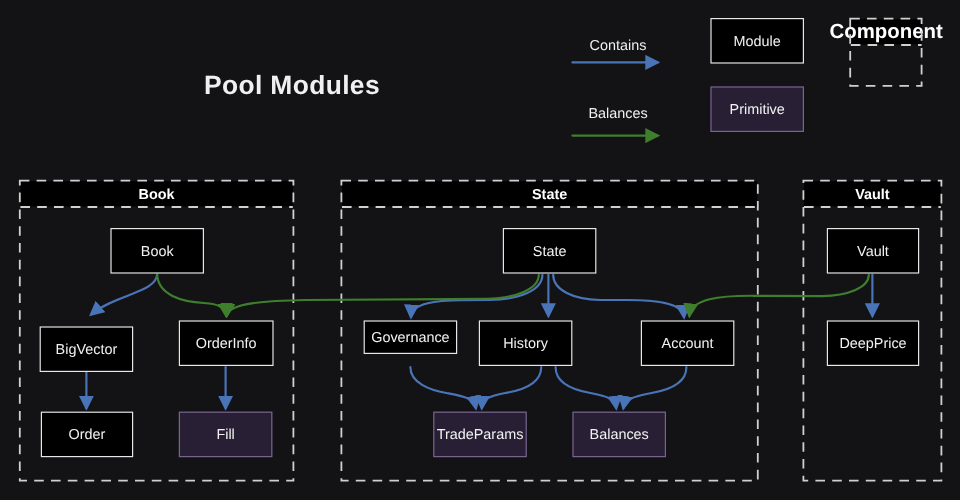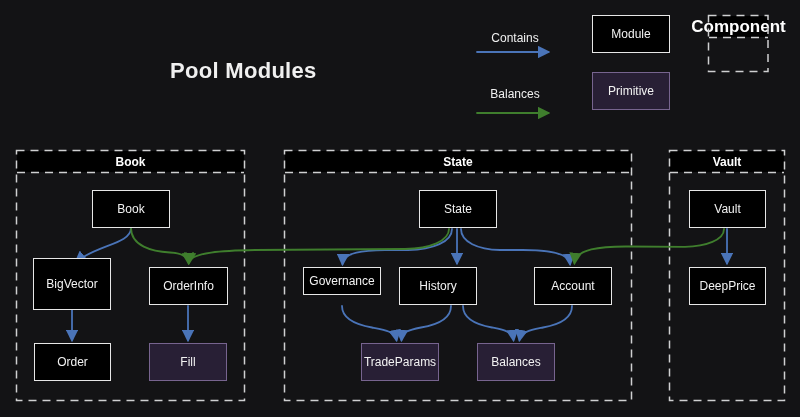--- a/index.html
+++ b/index.html
@@ -88,21 +88,21 @@
     <path d="M727,229 L727,263" class="edge" marker-end="url(#arrow-blue)" stroke="#4a74b8"></path>
 
     <path d="M131,228 C131,246 152,251.5 170,252.5 C180,253 188,256 188.5,263" class="edge" marker-end="url(#arrow-green)" stroke="#3f7e2d"></path>
     <path d="M449,229 C449,241 430,248.5 405,249 L255,250 C225,250.5 190,252 189,263" class="edge" marker-end="url(#arrow-green)" stroke="#3f7e2d"></path>
     <path d="M724,229 C724,240 706,246.5 685,246.8 L628,246.5 C600,246.3 576,249 574.5,263" class="edge" marker-end="url(#arrow-green)" stroke="#3f7e2d"></path>
   </svg>
 
   <div class="abs node" style="left:92px;top:190px;width:78px;height:38px;">
     <span>Book</span>
   </div>
-  <div class="abs node" style="left:33px;top:258px;width:78px;height:52px;">
+  <div class="abs node" style="left:33px;top:272px;width:78px;height:38px;">
     <span>BigVector</span>
   </div>
   <div class="abs node" style="left:149px;top:267px;width:79px;height:38px;">
     <span>OrderInfo</span>
   </div>
   <div class="abs node" style="left:34px;top:343px;width:77px;height:38px;">
     <span>Order</span>
   </div>
   <div class="abs node primitive" style="left:149px;top:343px;width:78px;height:38px;">
     <span>Fill</span>

